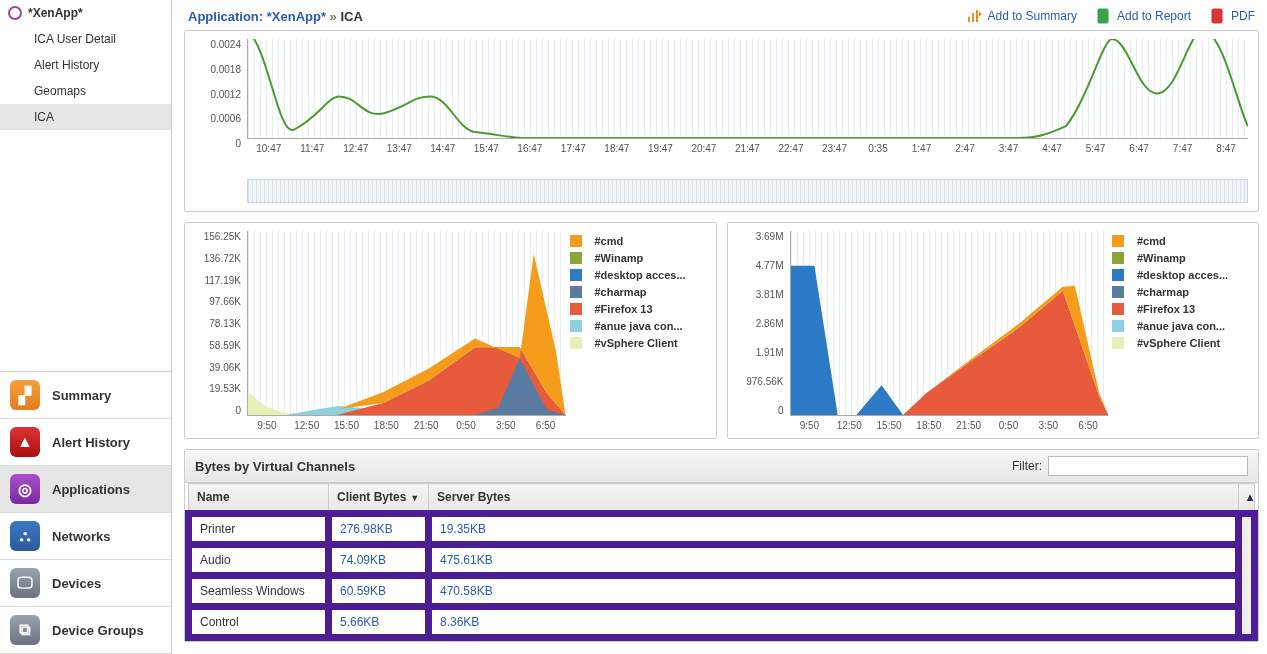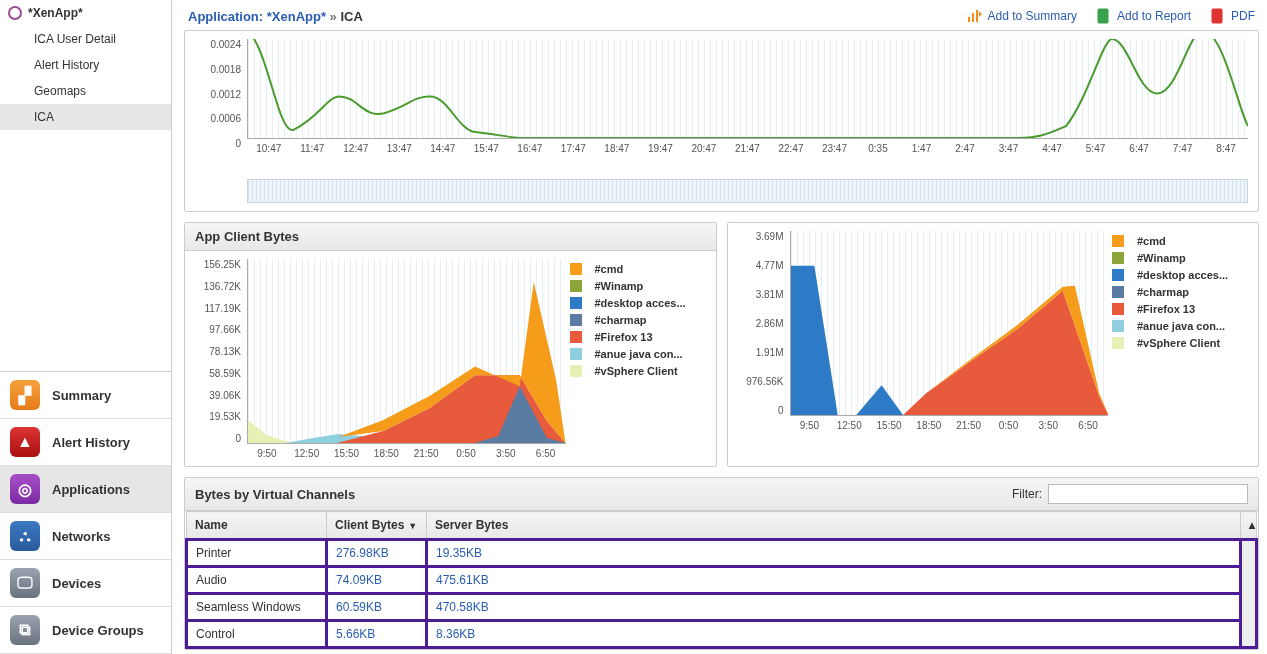--- a/index.html
+++ b/index.html
@@ -49,21 +49,21 @@
 
 .row2 { display: flex; gap: 10px; }
 .row2 .panel { flex: 1; }
 
 .table-panel .panel-h { display: flex; justify-content: space-between; align-items: center; }
 .filter { display: flex; align-items: center; gap: 6px; font-weight: normal; font-size: 12px; justify-content: flex-end; }
 .filter input { width: 200px; height: 20px; border: 1px solid #bbb; padding: 0 4px; }
 
 table.data { width: 100%; border-collapse: collapse; table-layout: fixed; }
 table.data th { text-align: left; background: linear-gradient(#f5f5f5,#e8e8e8); border: 1px solid #ccc; padding: 6px 8px; font-size: 12px; font-weight: bold; }
-table.data td { border: 3px solid #4c1d95; padding: 5px 8px; font-size: 12px; }
+table.data td { border: 7px solid #4c1d95; padding: 5px 8px; font-size: 12px; }
 table.data td.link { color: #2a5db0; }
 .sort-arrow { font-size: 9px; margin-left: 4px; }
 .scrollcol { width: 16px; background: #eee; border-left:1px solid #ccc; border-right:1px solid #ccc; text-align:center; vertical-align:top; padding:2px 0; }
 
 svg { display: block; }
 .overview { margin-left:52px; margin-top:10px; height:24px; border:1px solid #c7d4e2; background: repeating-linear-gradient(to right,#d6e2ee 0,#d6e2ee 1px, #eef3f8 1px, #eef3f8 4px);}
 </style>
 </head>
 <body>
 
@@ -185,21 +185,20 @@
             <span>7:47</span>
             <span>8:47</span>
           </div>
       </div>
       <div class="overview"></div>
     </div>
   </div>
 
   <div class="row2">
     <div class="panel">
-      <div class="panel-h">App Client Bytes</div>
       <div class="panel-body" style="height:215px">
         <div class="chart" style="height:205px">
           <div class="yaxis" id="yclient">
               <span>156.25K</span>
               <span>136.72K</span>
               <span>117.19K</span>
               <span>97.66K</span>
               <span>78.13K</span>
               <span>58.59K</span>
               <span>39.06K</span>

